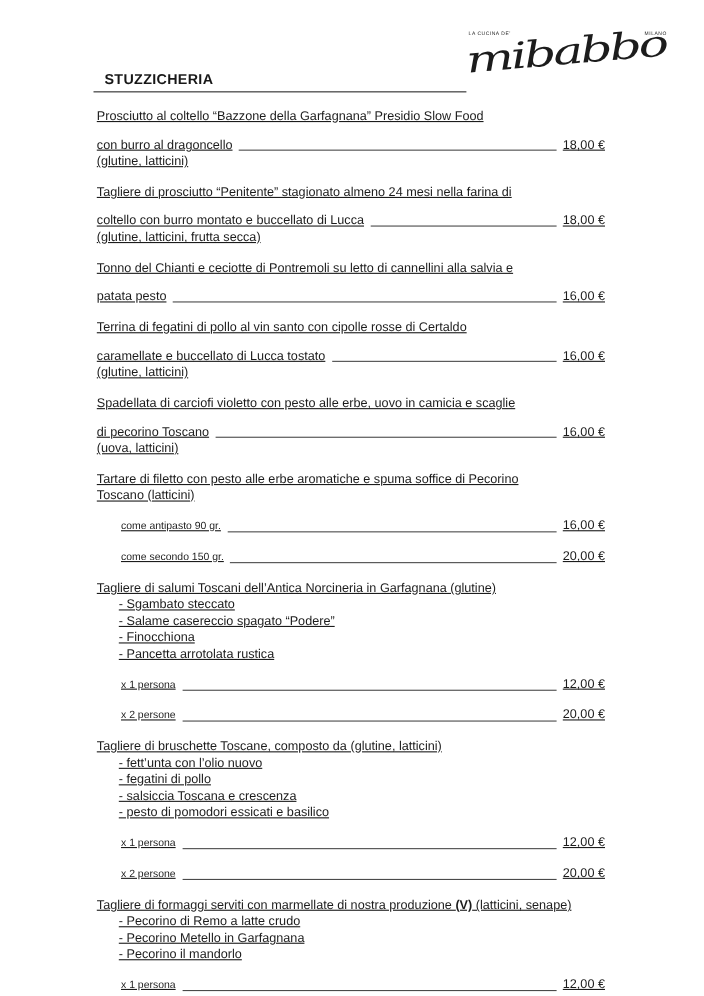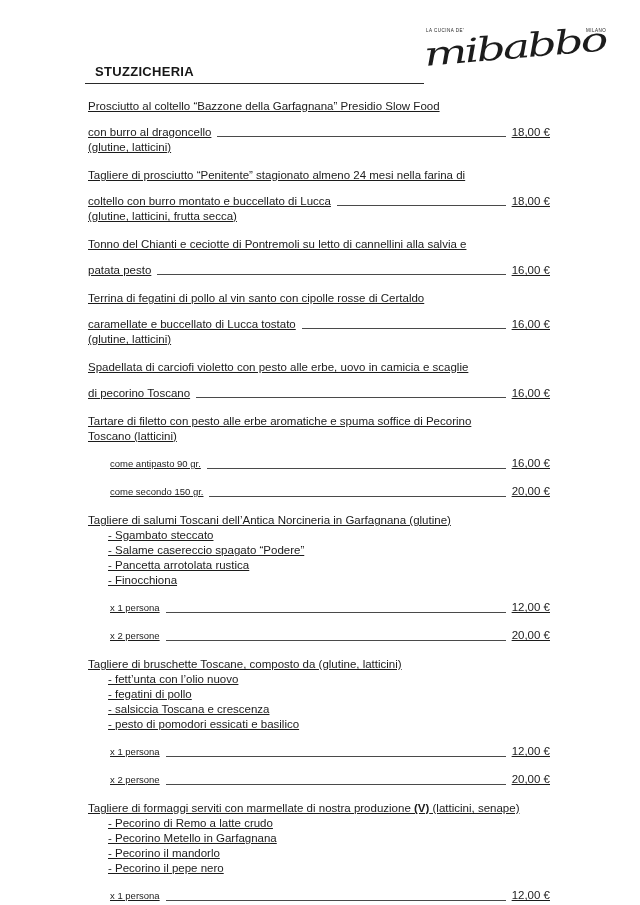--- a/index.html
+++ b/index.html
@@ -83,41 +83,42 @@
         </div>
         <div class="line">(glutine, latticini)</div>
       </div>
       <div class="menu-itm">
         <div class="line">Spadellata di carciofi violetto con pesto alle erbe, uovo in camicia e scaglie</div>
         <div class="price-row">
           <span class="plabel">di pecorino Toscano</span>
           <span class="leader"></span>
           <span class="price">16,00 €</span>
         </div>
+        <div class="line">(uova, latticini)</div>
       </div>
       <div class="menu-itm">
         <div class="line">Tartare di filetto con pesto alle erbe aromatiche e spuma soffice di Pecorino</div>
         <div class="line">Toscano (latticini)</div>
         <div class="price-row small">
           <span class="plabel">come antipasto 90 gr.</span>
           <span class="leader"></span>
           <span class="price">16,00 €</span>
         </div>
         <div class="price-row small">
           <span class="plabel">come secondo 150 gr.</span>
           <span class="leader"></span>
           <span class="price">20,00 €</span>
         </div>
       </div>
       <div class="menu-itm">
         <div class="line">Tagliere di salumi Toscani dell’Antica Norcineria in Garfagnana (glutine)</div>
         <div class="bullet">- Sgambato steccato</div>
         <div class="bullet">- Salame casereccio spagato “Podere”</div>
+        <div class="bullet">- Finocchiona</div>
         <div class="bullet">- Pancetta arrotolata rustica</div>
-        <div class="bullet">- Finocchiona</div>
         <div class="price-row small">
           <span class="plabel">x 1 persona</span>
           <span class="leader"></span>
           <span class="price">12,00 €</span>
         </div>
         <div class="price-row small">
           <span class="plabel">x 2 persone</span>
           <span class="leader"></span>
           <span class="price">20,00 €</span>
         </div>
@@ -137,21 +138,20 @@
           <span class="plabel">x 2 persone</span>
           <span class="leader"></span>
           <span class="price">20,00 €</span>
         </div>
       </div>
       <div class="menu-itm">
         <div class="line"><span>Tagliere di formaggi serviti con marmellate di nostra produzione </span><span class="b">(V)</span><span> (latticini, senape)</span></div>
         <div class="bullet">- Pecorino di Remo a latte crudo</div>
         <div class="bullet">- Pecorino Metello in Garfagnana</div>
         <div class="bullet">- Pecorino il mandorlo</div>
-        <div class="bullet">- Pecorino il pepe nero</div>
         <div class="price-row small">
           <span class="plabel">x 1 persona</span>
           <span class="leader"></span>
           <span class="price">12,00 €</span>
         </div>
         <div class="price-row small">
           <span class="plabel">x 2 persone</span>
           <span class="leader"></span>
           <span class="price">20,00 €</span>
         </div>

